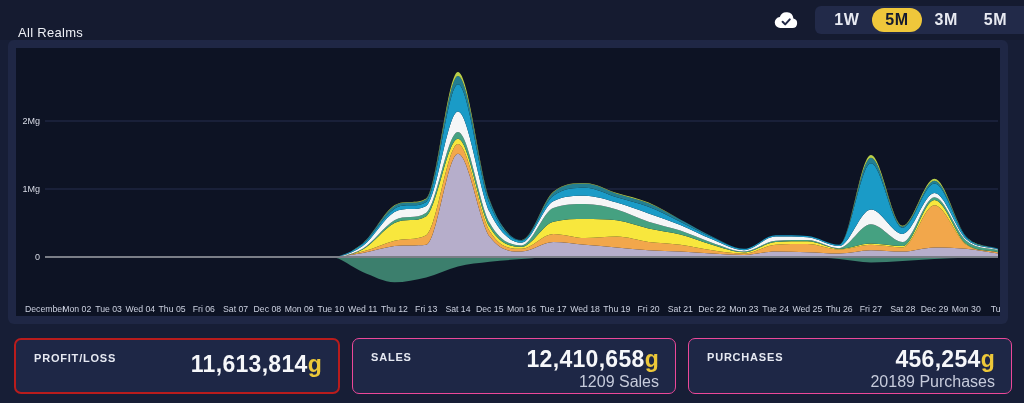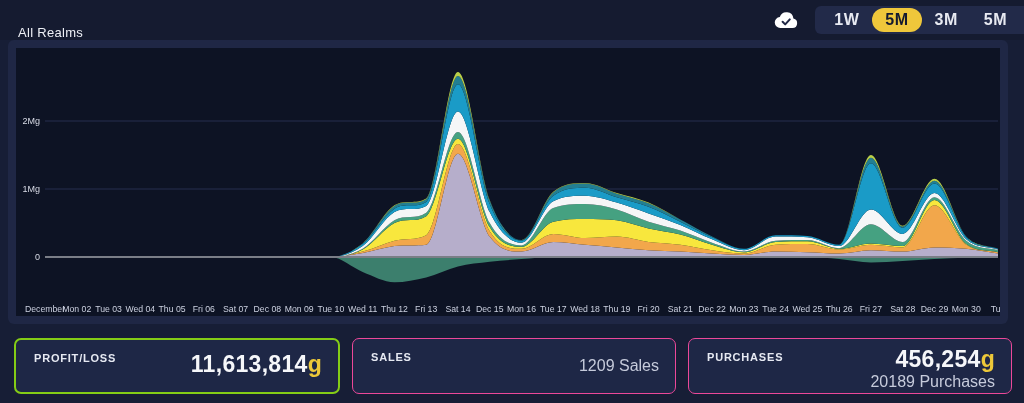--- a/index.html
+++ b/index.html
@@ -24,21 +24,21 @@
                  background:#1f2745; border-radius:6px; padding:8px; }
   .chart-inner { width:984px; height:268px; background:#0d1324; }
   svg text { font-family:"Liberation Sans", sans-serif; }
 
   
   .stats-row { position:absolute; left:14px; top:338px; width:998px; height:56px;
                display:flex; gap:12px; }
   .stat-card { flex:1; background:#1e2746; border:1px solid #ec4899; border-radius:7px;
                padding:8px 16px 8px 18px; display:flex; justify-content:space-between;
                align-items:stretch; cursor:pointer; }
-  .stat-card.active { border:2px solid #84cc16; }
+  .stat-card.active { border:2px solid #b91c1c; }
   .stat-label { font-size:11px; font-weight:bold; color:#e6e9f2; letter-spacing:.8px; margin-top:4px; }
   .stat-right { display:flex; flex-direction:column; justify-content:center; align-items:flex-end; }
   .stat-value { font-size:23px; font-weight:bold; color:#f6f7fa; letter-spacing:.3px; line-height:1.1; white-space:nowrap; }
   .stat-unit { color:#edc839; }
   .stat-sub { font-size:16px; color:#c6cbdb; line-height:1.3; min-height:2px; }
 </style>
 </head>
 <body>
 
 <div class="topbar">
@@ -116,20 +116,21 @@
   <div class="stat-card active">
     <span class="stat-label">PROFIT/LOSS</span>
     <span class="stat-right">
       <span class="stat-value"><span>11,613,814</span><span class="stat-unit">g</span></span>
       <span class="stat-sub"></span>
     </span>
   </div>
   <div class="stat-card">
     <span class="stat-label">SALES</span>
     <span class="stat-right">
+      <span class="stat-value"><span>12,410,658</span><span class="stat-unit">g</span></span>
       <span class="stat-sub">1209 Sales</span>
     </span>
   </div>
   <div class="stat-card">
     <span class="stat-label">PURCHASES</span>
     <span class="stat-right">
       <span class="stat-value"><span>456,254</span><span class="stat-unit">g</span></span>
       <span class="stat-sub">20189 Purchases</span>
     </span>
   </div>

